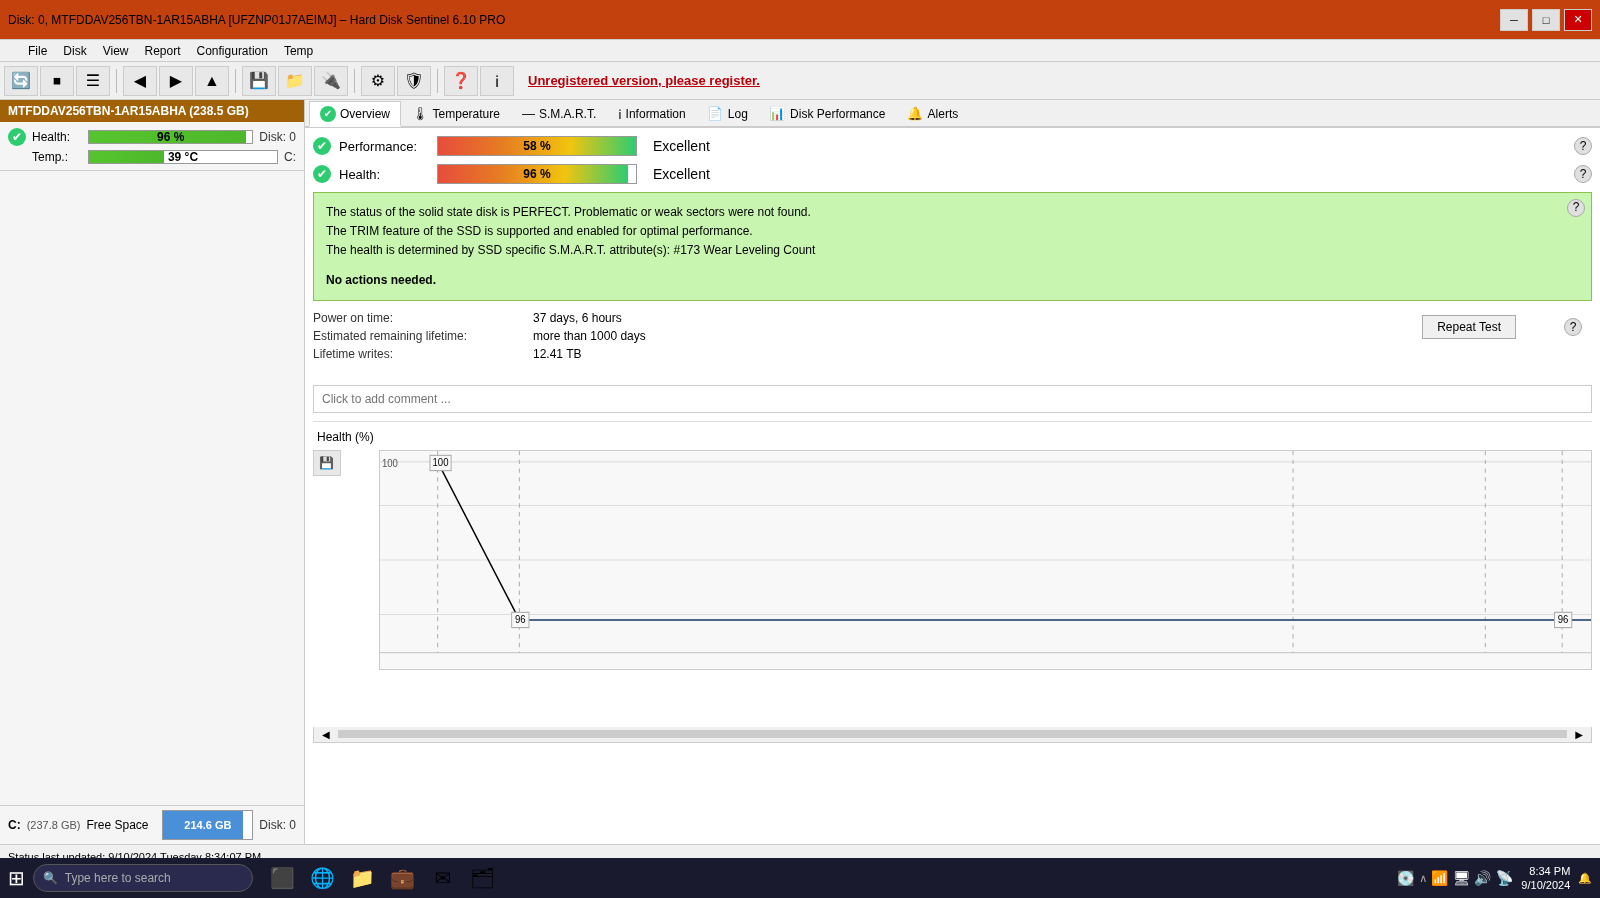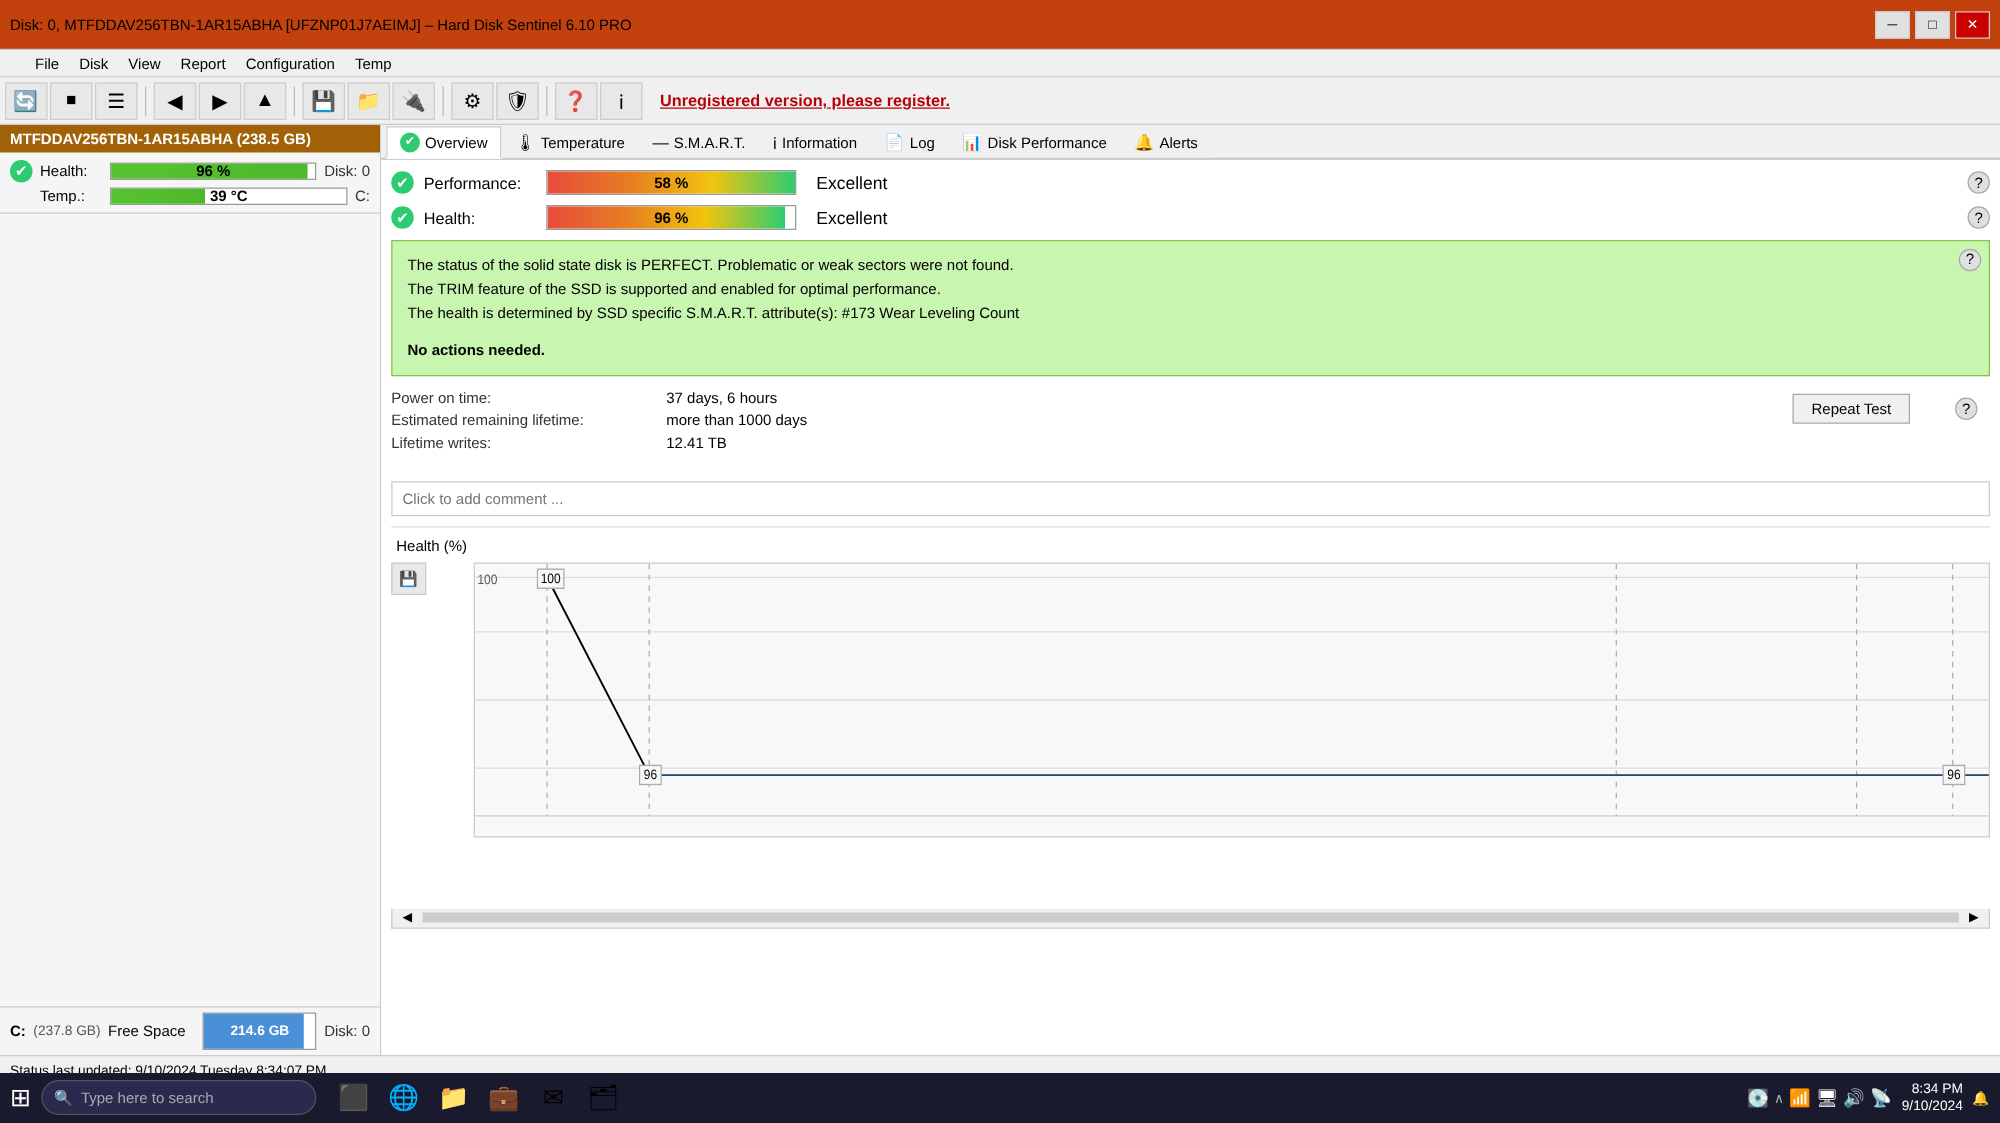--- a/index.html
+++ b/index.html
@@ -589,21 +589,21 @@
           </div>
           <div class="info-row">
             <span class="info-label">Estimated remaining lifetime:</span>
             <span class="info-value">more than 1000 days</span>
           </div>
           <div class="info-row">
             <span class="info-label">Lifetime writes:</span>
             <span class="info-value">12.41 TB</span>
           </div>
         </div>
-        <div style="display:flex;align-items:center;gap:8px;margin-top:4px;margin-right:10px;">
+        <div style="display:flex;align-items:center;gap:20px;margin-top:4px;margin-right:10px;">
           <button class="repeat-btn">Repeat Test</button>
           <div class="info-help">?</div>
         </div>
       </div>
 
       
       <input class="comment-box" type="text" placeholder="Click to add comment ..." style="">
 
       
       <div class="chart-section">

